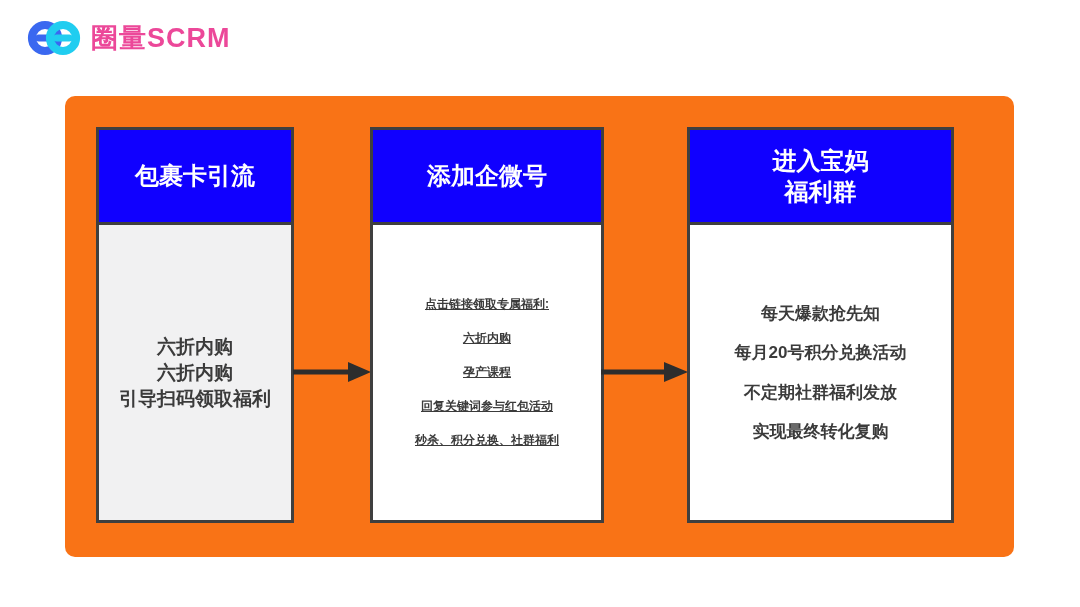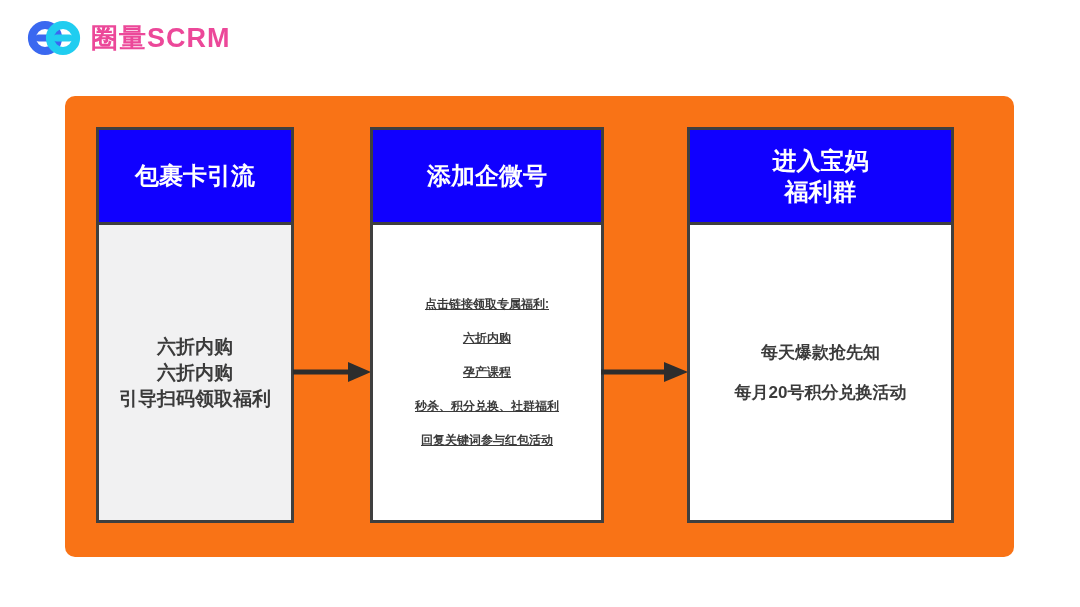--- a/index.html
+++ b/index.html
@@ -86,36 +86,38 @@
   </div>
 
   <div class="step step-2">
     <div class="step-header">
       <div>添加企微号</div>
     </div>
     <div class="step-body">
       <div>点击链接领取专属福利:</div>
       <div>六折内购</div>
       <div>孕产课程</div>
+      <div>回复关键词参与红包活动</div>
       <div>秒杀、积分兑换、社群福利</div>
-      <div>回复关键词参与红包活动</div>
     </div>
   </div>
 
   <div class="arrow arrow-2">
     <svg width="87" height="24" viewBox="0 0 87 24">
       <line x1="0" y1="12" x2="67" y2="12" stroke="#2d2d2d" stroke-width="5"></line>
       <polygon points="63,2 87,12 63,22" fill="#2d2d2d"></polygon>
     </svg>
   </div>
 
   <div class="step step-3">
     <div class="step-header">
       <div>进入宝妈</div>
       <div>福利群</div>
     </div>
     <div class="step-body">
       <div>每天爆款抢先知</div>
       <div>每月20号积分兑换活动</div>
+      <div>不定期社群福利发放</div>
+      <div>实现最终转化复购</div>
     </div>
   </div>
 
 </div>
 
 </body></html>

